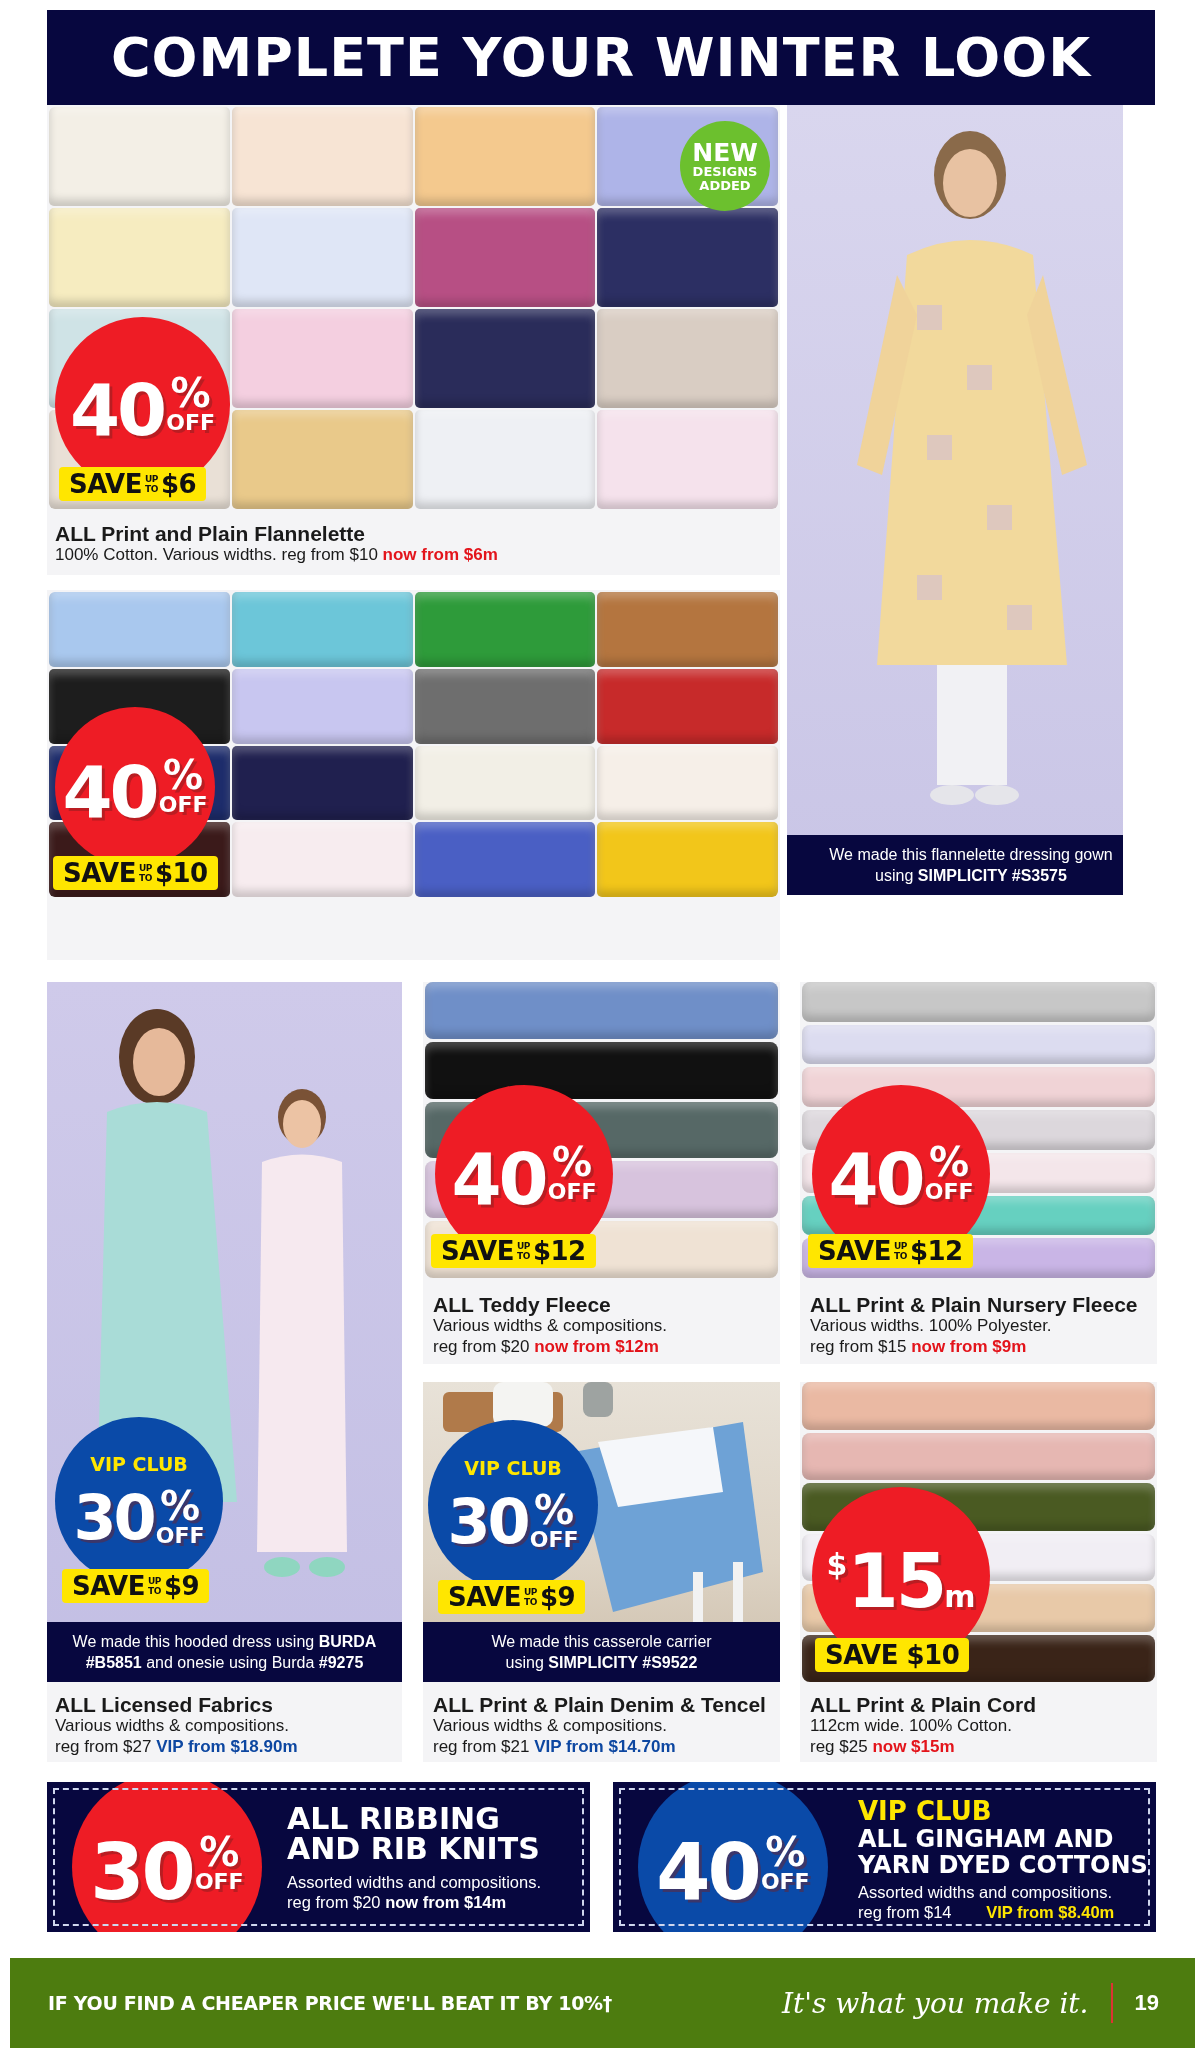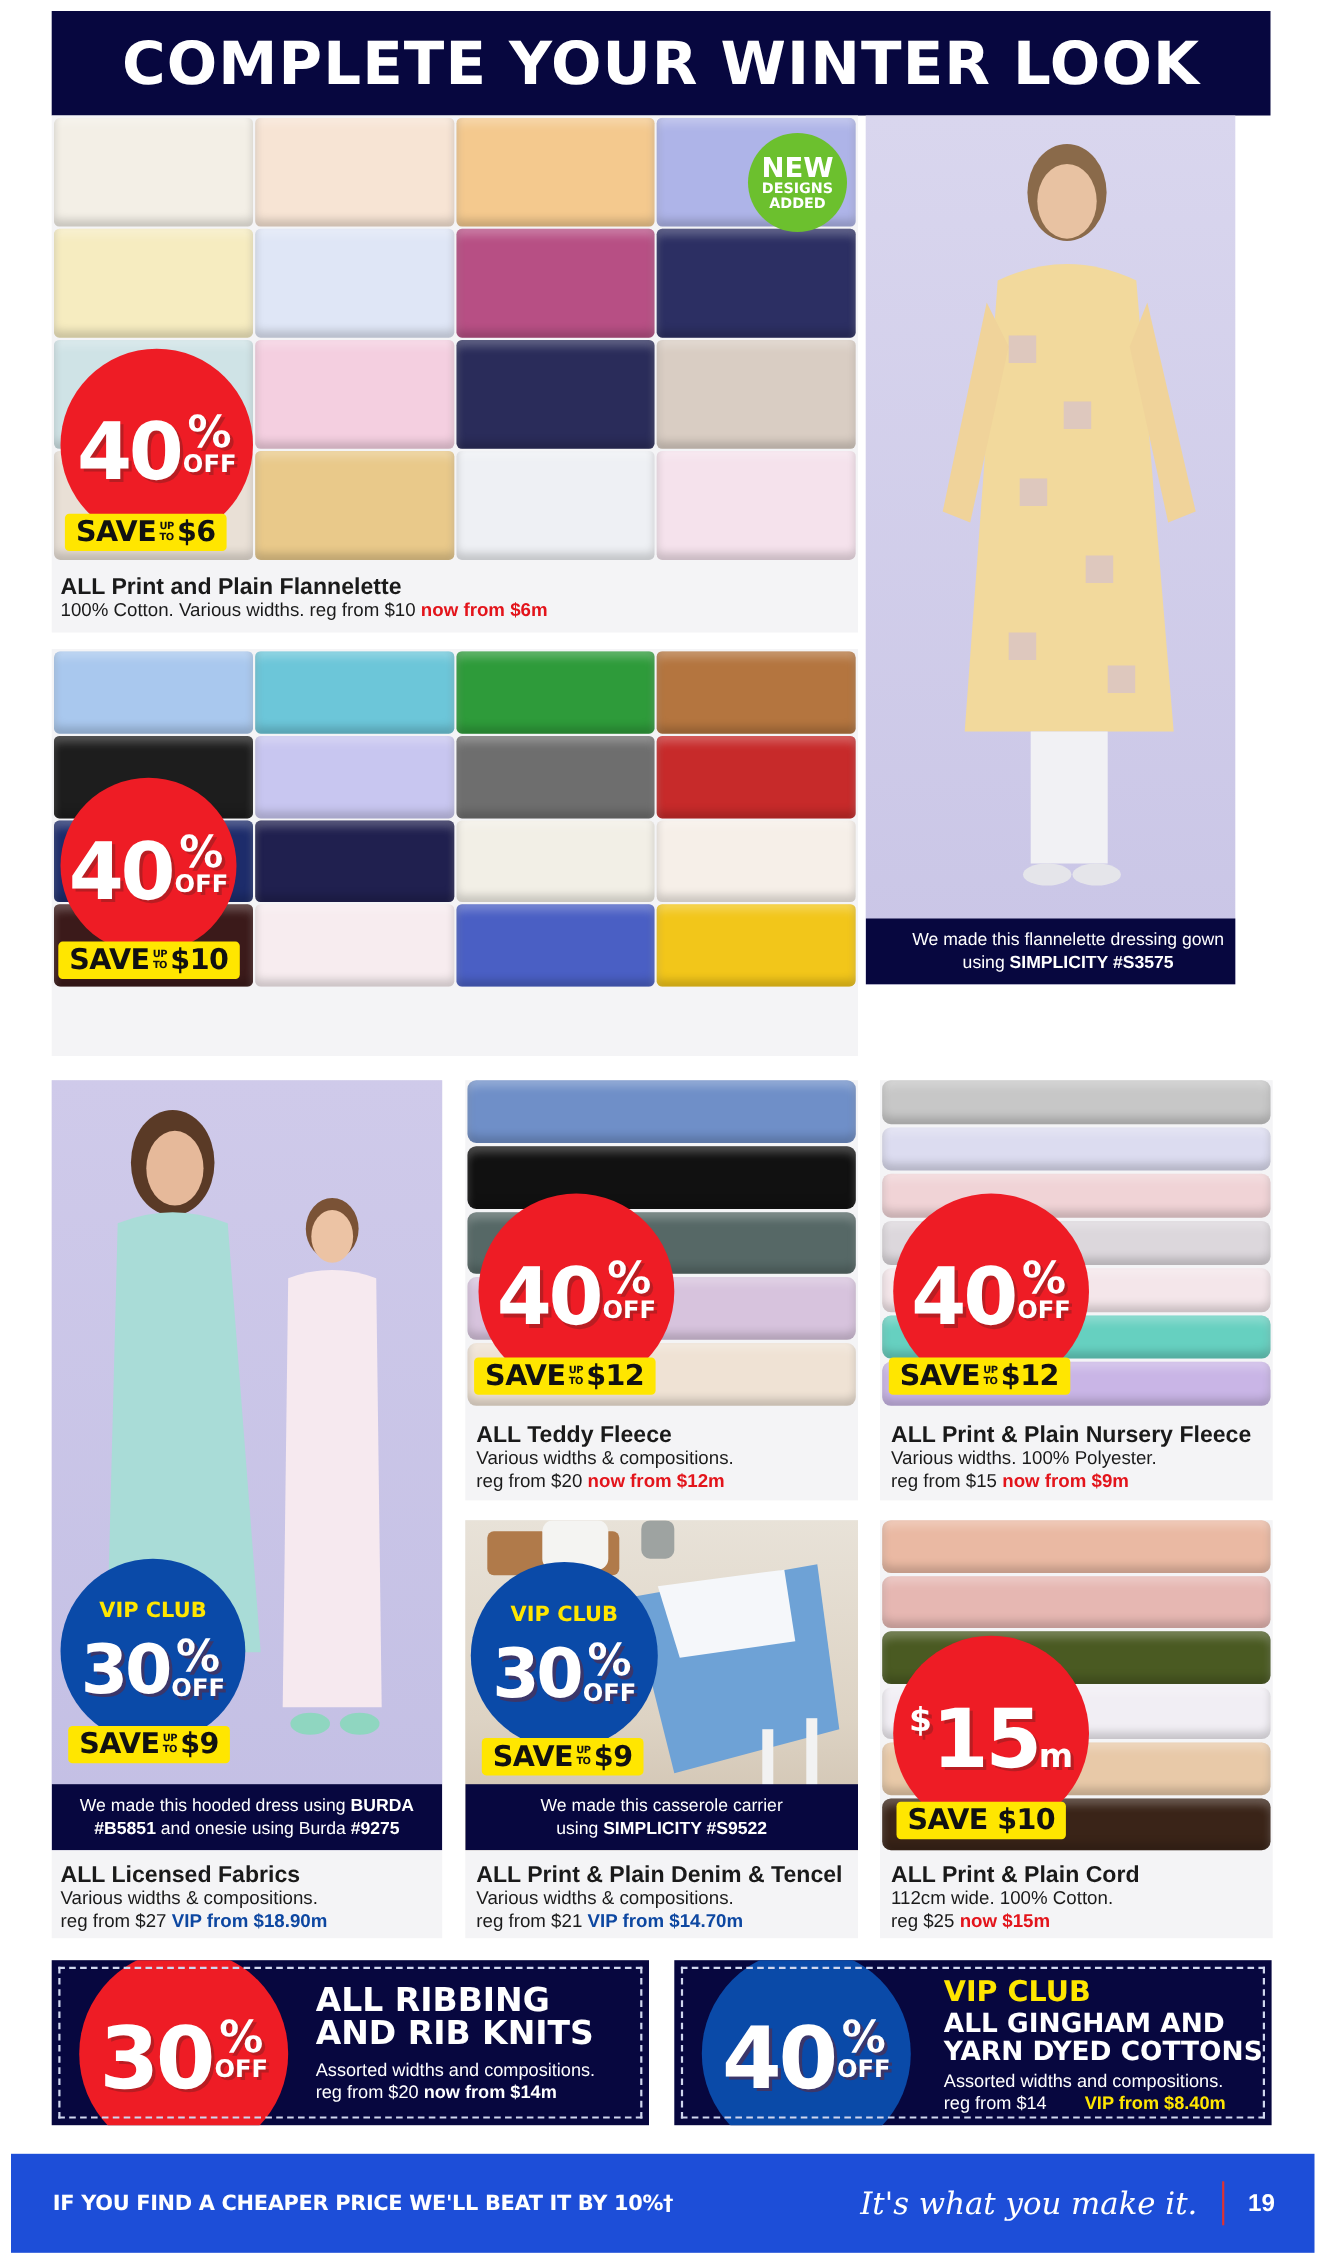--- a/index.html
+++ b/index.html
@@ -49,21 +49,21 @@
   
   .banner { position: absolute; background: #07073f; overflow: hidden; }
   .banner .dash { position: absolute; left: 6px; top: 6px; right: 6px; bottom: 6px; border: 2px dashed #cfd6ee; pointer-events: none; }
   .banner .head { color: #fff; font-family: "DejaVu Sans", sans-serif; font-weight: bold; font-size: 30px; line-height: 30px; }
   .banner .head.yel { color: #ffe600; font-size: 26px; }
   .banner .head.sm { font-size: 24px; line-height: 26px; }
   .banner .sub { color: #fff; font-size: 16.5px; line-height: 20px; }
   .banner .sub b.yel { color: #ffe600; margin-left: 30px; }
 
   
-  .footer { left: 10px; top: 1958px; width: 1185px; height: 90px; background: #1d4ed8; display: flex; align-items: center; }
+  .footer { left: 10px; top: 1958px; width: 1185px; height: 90px; background: #4d7c0f; display: flex; align-items: center; }
   .footer .claim { color: #fff; font-weight: bold; font-family: "DejaVu Sans", sans-serif; font-size: 19px; margin-left: 38px; letter-spacing: -0.3px; }
   .footer .tagline { margin-left: auto; color: #fff; font-family: "DejaVu Serif", serif; font-style: italic; font-size: 28px; }
   .footer .sep { width: 2px; height: 40px; background: #d33; margin: 0 22px; }
   .footer .page { color: #fff; font-weight: bold; font-size: 22px; margin-right: 36px; }
 </style>
 </head>
 <body>
 
 <div class="abs header">
   <h1>COMPLETE YOUR WINTER LOOK</h1>

